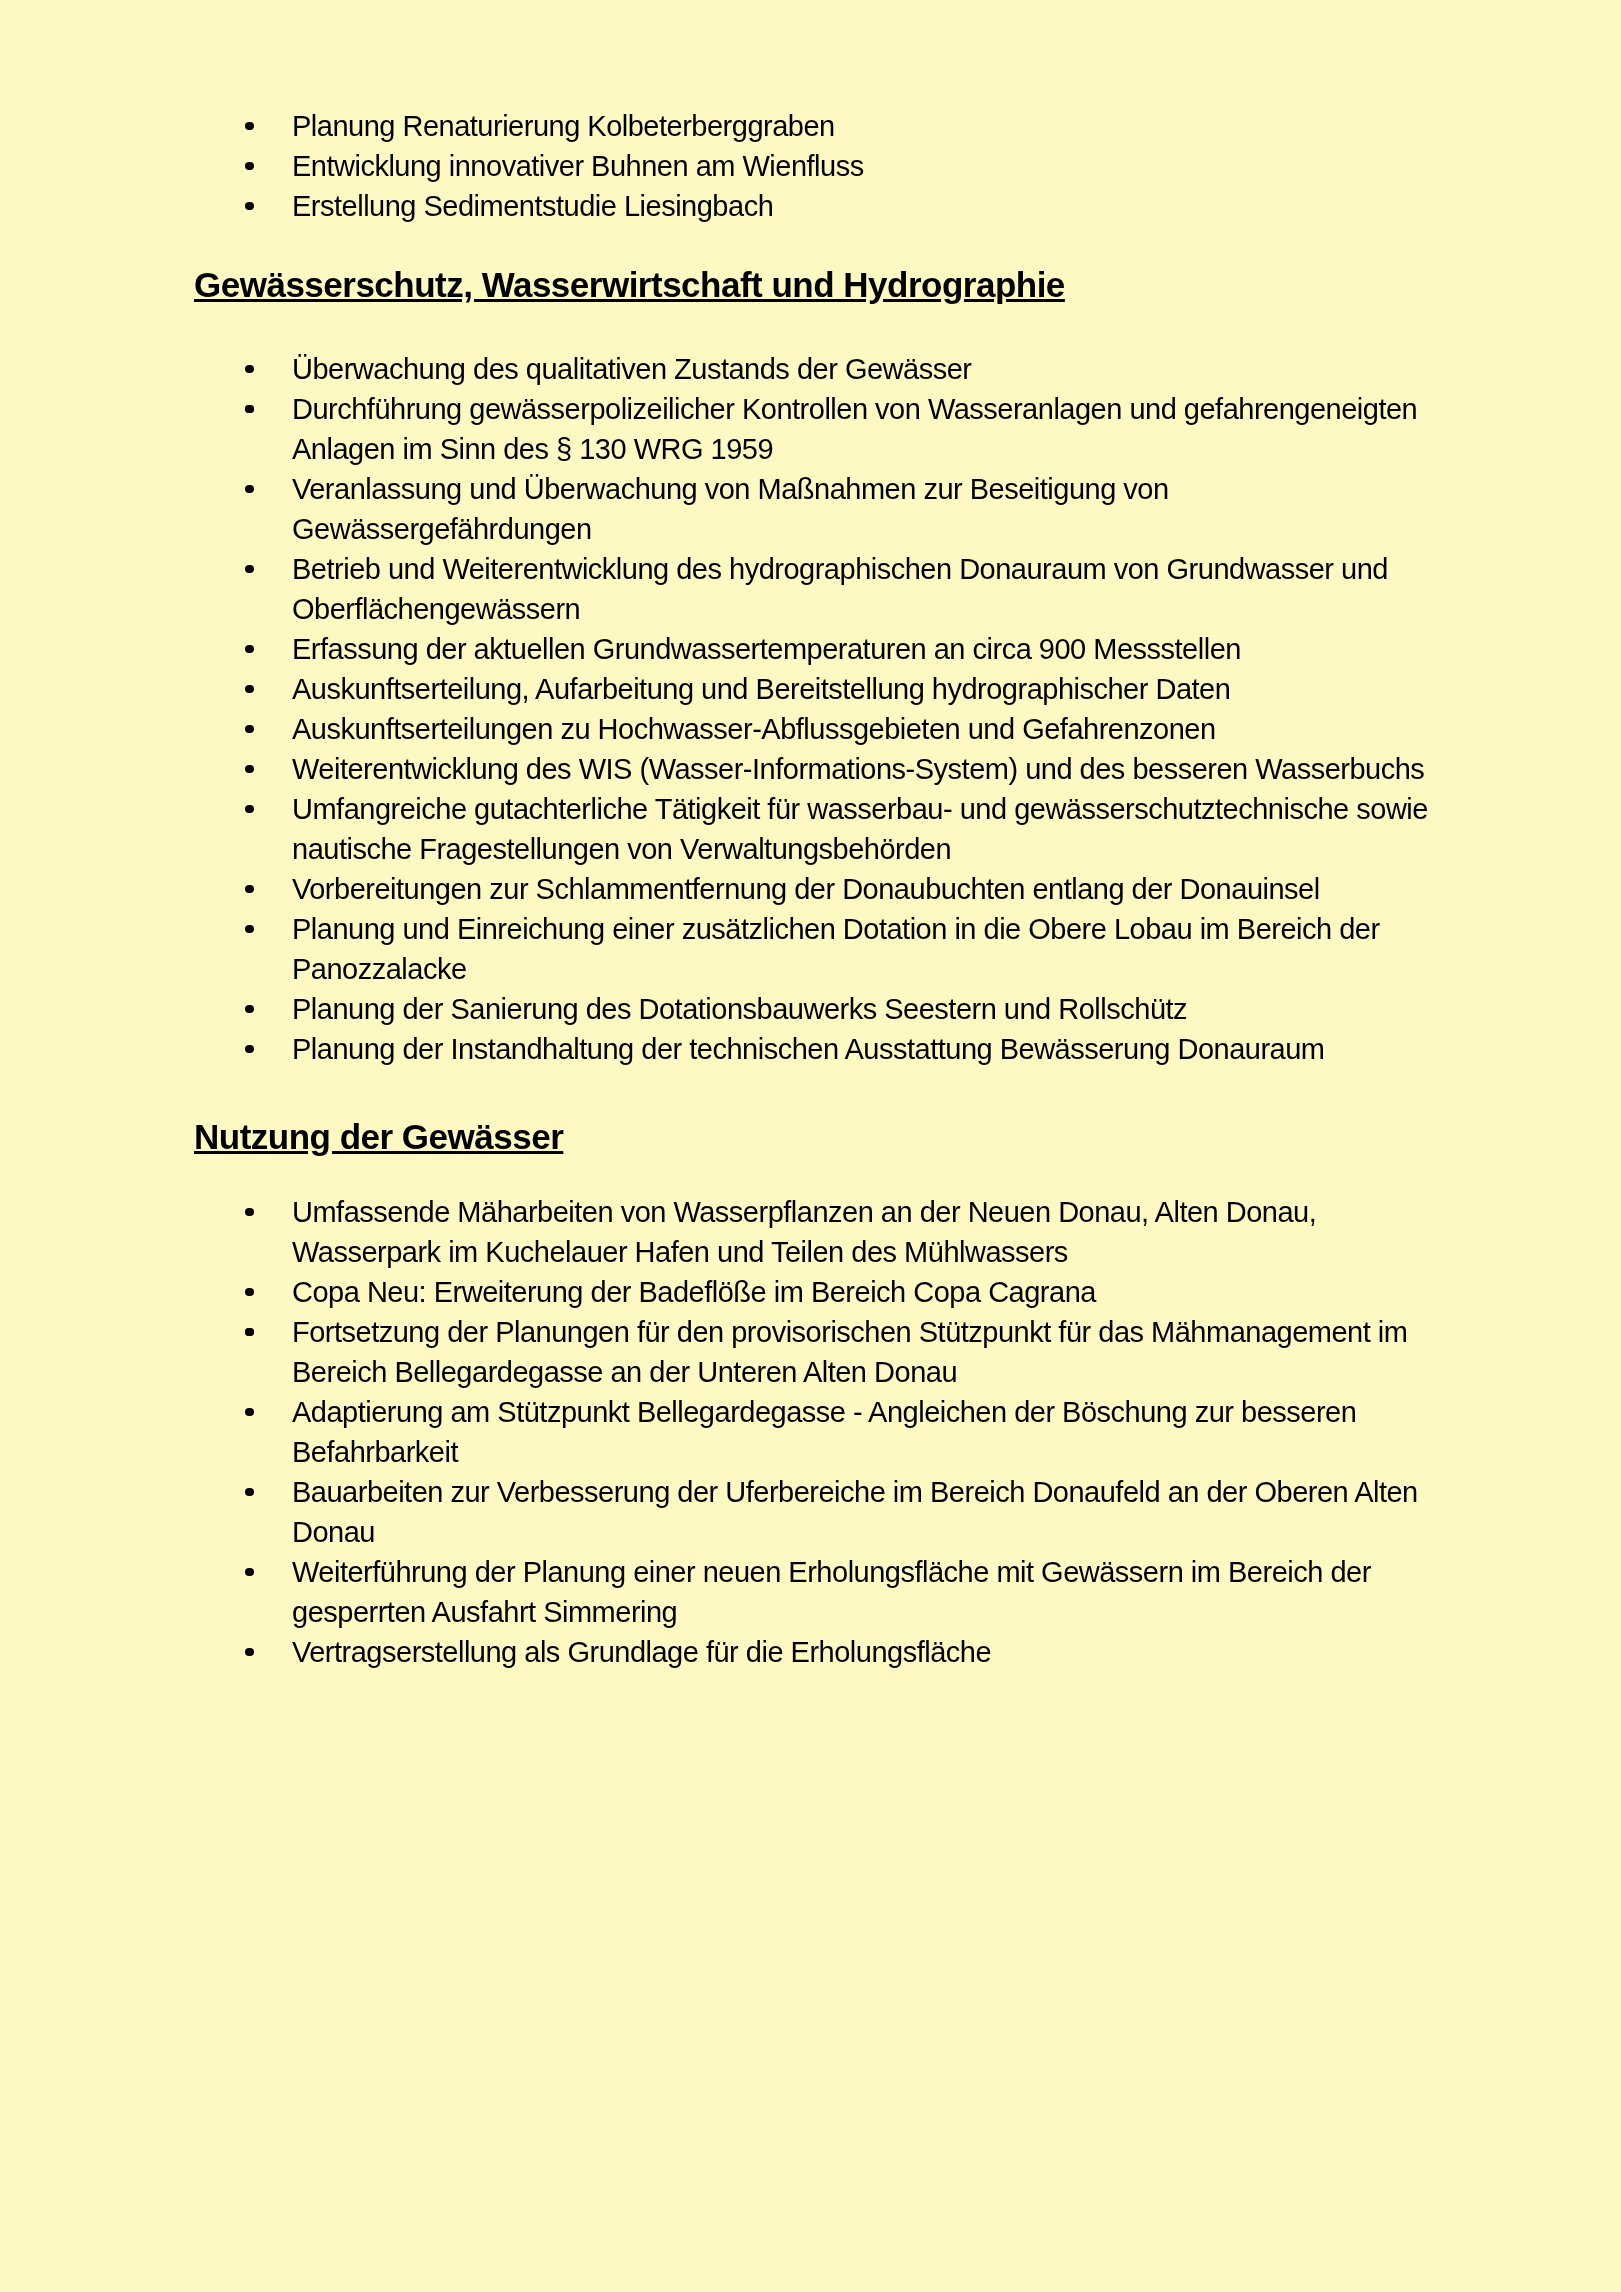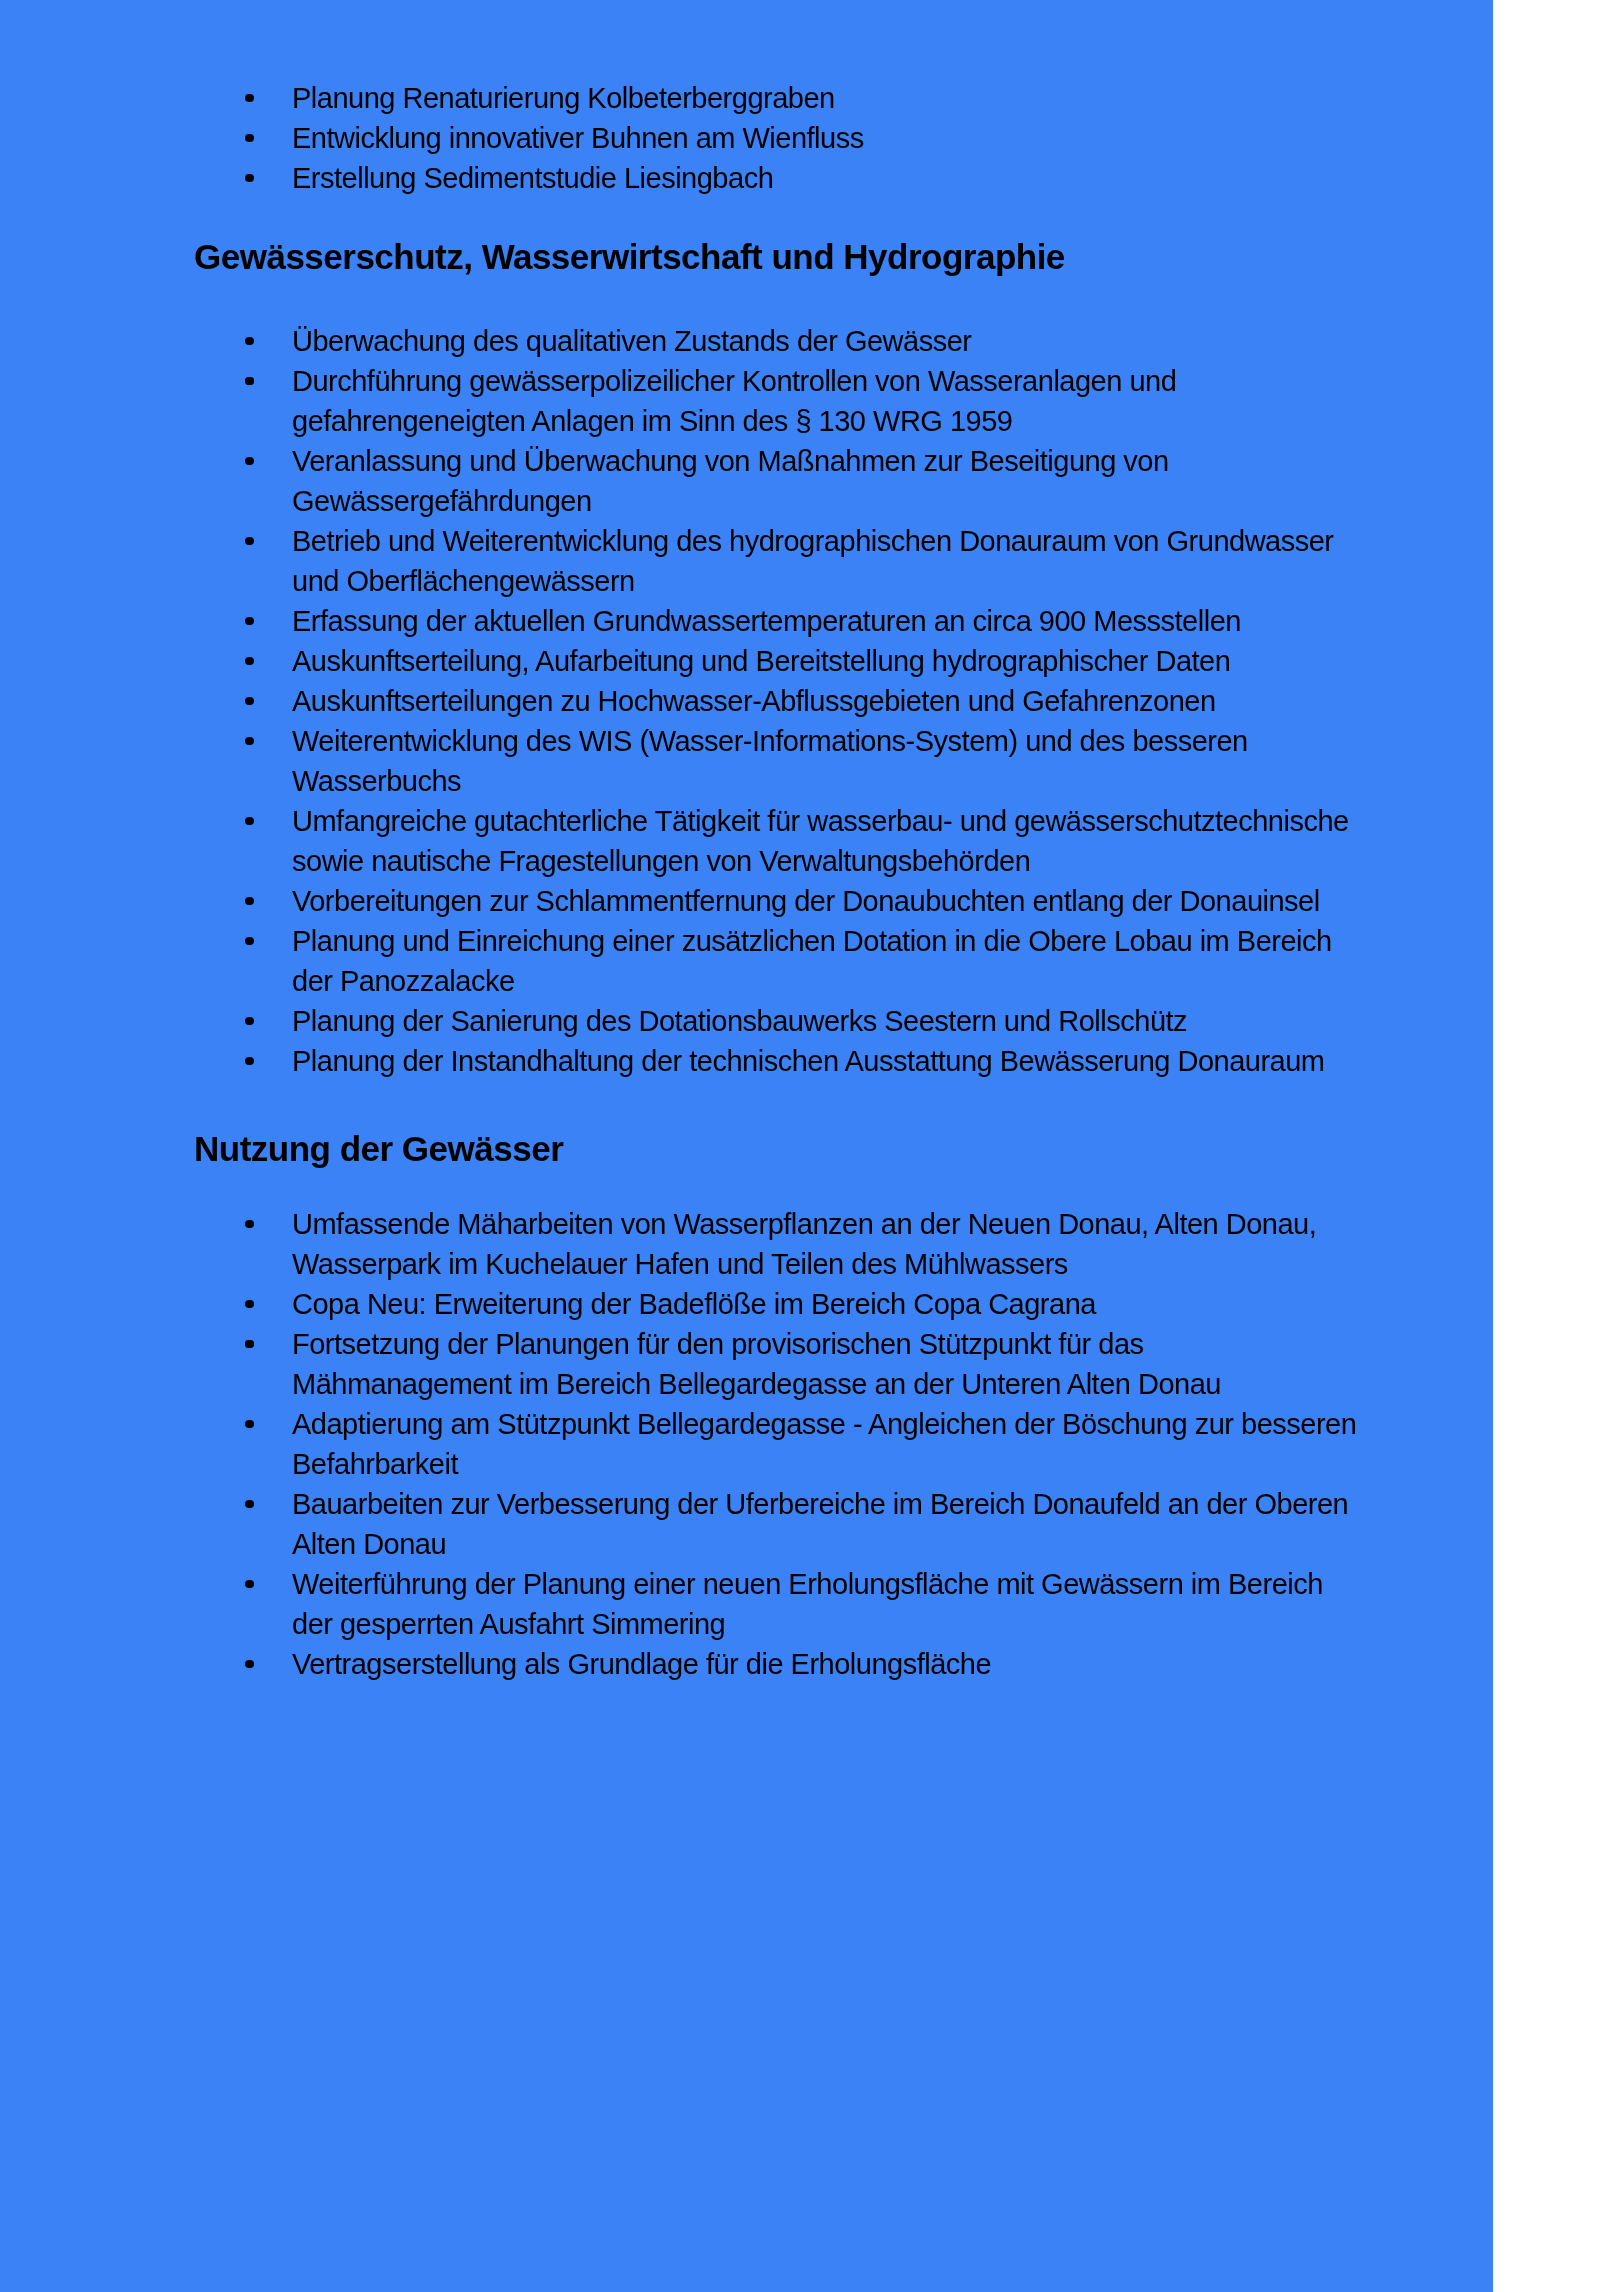--- a/index.html
+++ b/index.html
@@ -3,28 +3,28 @@
 <meta charset="utf-8">
 <title>Dokumentseite</title>
 <style>
   html, body {
     margin: 0;
     padding: 0;
     background: #ffffff;
   }
   .page {
     position: relative;
-    width: 1493px;
+    width: 1621px;
     height: 2293px;
-    background: #3b82f6;
+    background: #fef9c3;
     color: #000000;
     font-family: "Liberation Sans", "DejaVu Sans", sans-serif;
     overflow: hidden;
     box-sizing: border-box;
-    padding: 78px 127px 0 194px;
+    padding: 106px 127px 0 194px;
   }
   ul.bullets {
     list-style: none;
     margin: 0;
     padding: 0;
   }
   ul.bullets li {
     position: relative;
     max-width: 1171px;
     padding-left: 98px;
@@ -42,20 +42,21 @@
     border-radius: 50%;
     background: #000000;
   }
   h2.section-heading {
     font-size: 35px;
     line-height: 47px;
     font-weight: 700;
     letter-spacing: -0.5px;
     color: #000000;
     margin: 0;
+    text-decoration: underline;
   }
   h2.section-heading.first {
     margin-top: 35px;
     margin-bottom: 41px;
   }
   h2.section-heading.second {
     margin-top: 44px;
     margin-bottom: 32px;
   }
 </style>

